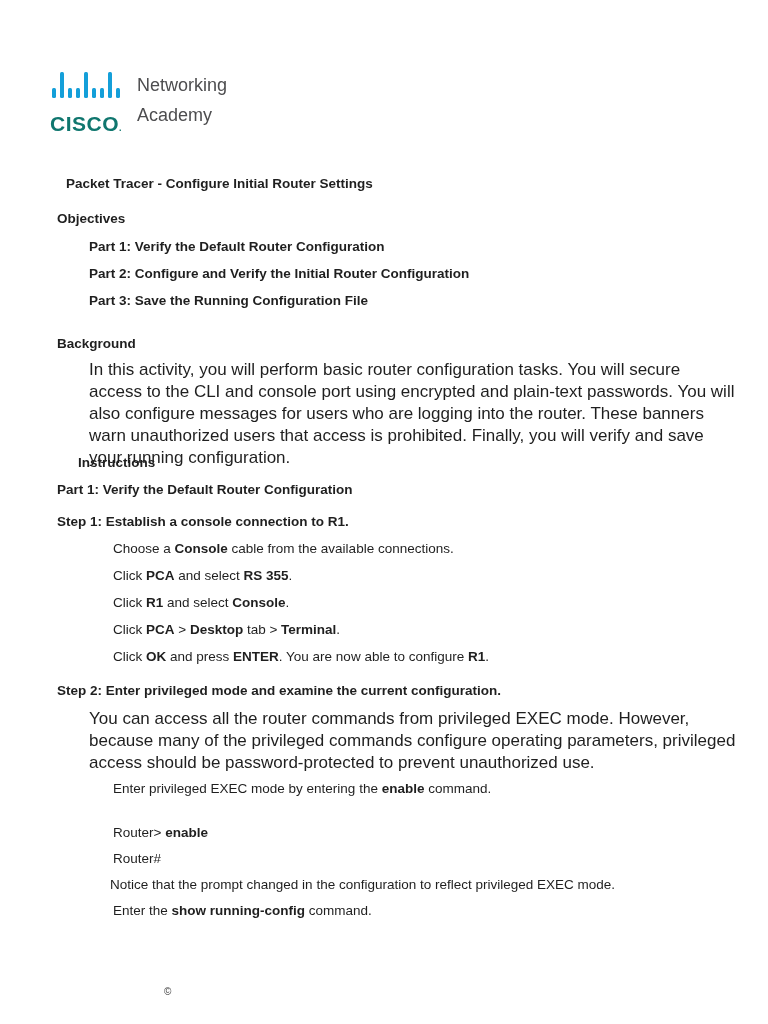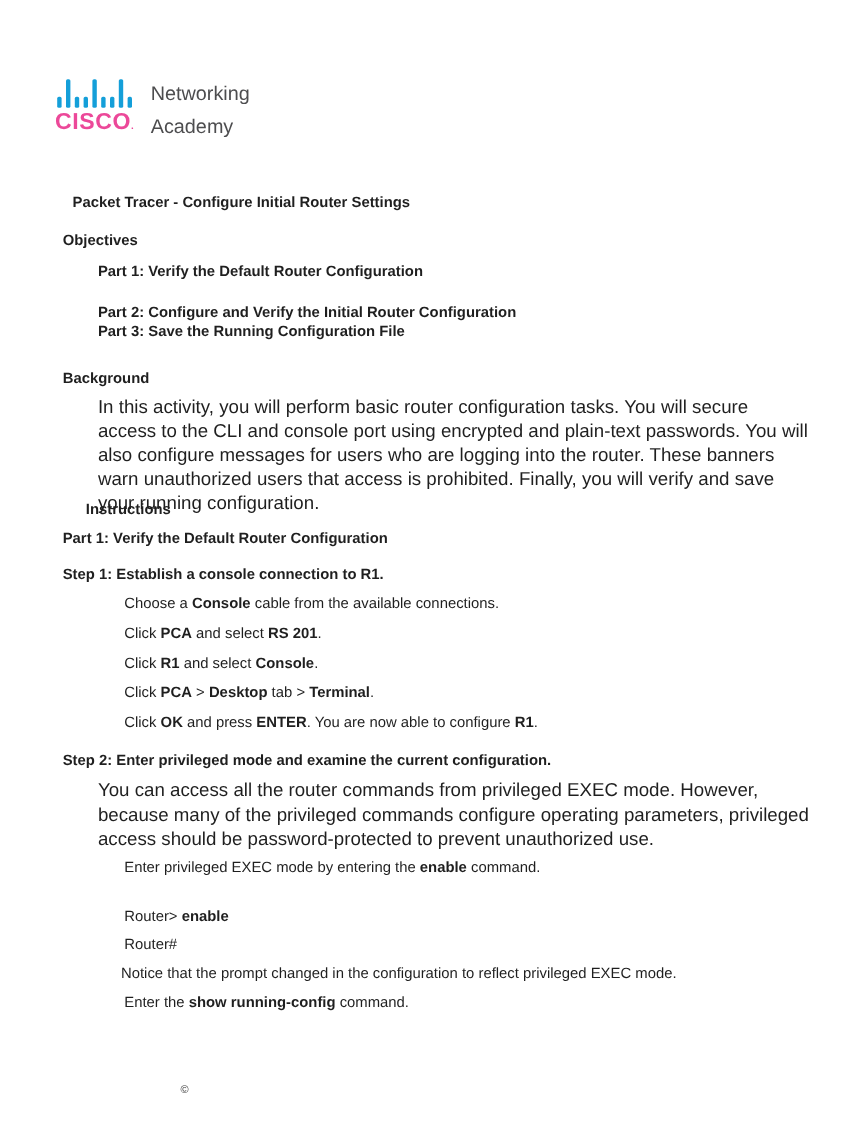--- a/index.html
+++ b/index.html
@@ -14,21 +14,21 @@
   .para { font-weight:400; font-size:17px; line-height:22px; white-space:normal; }
   .b  { font-weight:700; }
 
   
   .logo { position:absolute; left:50px; top:72px; display:flex; align-items:flex-start; }
   .brandcol { display:flex; flex-direction:column; align-items:center; }
   .bars { display:flex; align-items:flex-end; gap:4px; height:26px; }
   .bar { width:4px; background:#149fd9; border-radius:1.5px; }
   .bar.s { height:10px; }
   .bar.l { height:26px; }
-  .wordmark { font-size:21px; font-weight:700; color:#ec4899; letter-spacing:0.5px; margin-top:1px; line-height:24px; }
+  .wordmark { font-size:21px; font-weight:700; color:#0f766e; letter-spacing:0.5px; margin-top:14px; line-height:24px; }
   .tmdot { font-size:9px; vertical-align:baseline; }
   .acad { margin-left:15px; font-size:18px; color:#4d4d4f; line-height:30px; margin-top:-2px; }
 
   .copyright { font-size:10px; color:#3a3a3a; }
 </style>
 </head>
 <body>
 
 <div class="page">
 
@@ -50,32 +50,32 @@
     <div class="acad">
       <div>Networking</div>
       <div>Academy</div>
     </div>
   </div>
 
   <div class="abs h" style="left:66px; top:152px;">Packet Tracer - Configure Initial Router Settings</div>
 
   <div class="abs h" style="left:57px; top:187px;">Objectives</div>
   <div class="abs h" style="left:89px; top:215px;">Part 1: Verify the Default Router Configuration</div>
-  <div class="abs h" style="left:89px; top:252px;">Part 2: Configure and Verify the Initial Router Configuration</div>
+  <div class="abs h" style="left:89px; top:242px;">Part 2: Configure and Verify the Initial Router Configuration</div>
   <div class="abs h" style="left:89px; top:269px;">Part 3: Save the Running Configuration File</div>
 
   <div class="abs h" style="left:57px; top:312px;">Background</div>
   <div class="abs para" style="left:89px; top:335px; width:648px;">In this activity, you will perform basic router configuration tasks. You will secure access to the CLI and console port using encrypted and plain-text passwords. You will also configure messages for users who are logging into the router. These banners warn unauthorized users that access is prohibited. Finally, you will verify and save your running configuration.</div>
 
   <div class="abs h" style="left:57px; top:431px;padding-left:21px;">Instructions</div>
   <div class="abs h" style="left:57px; top:458px;">Part 1: Verify the Default Router Configuration</div>
 
   <div class="abs h" style="left:57px; top:490px;">Step 1: Establish a console connection to R1.</div>
   <div class="abs t" style="left:113px; top:517px;"><span>Choose a </span><span class="b">Console</span><span> cable from the available connections.</span></div>
-  <div class="abs t" style="left:113px; top:544px;"><span>Click </span><span class="b">PCA</span><span> and select </span><span class="b">RS 201</span><span>.</span></div>
+  <div class="abs t" style="left:113px; top:544px;"><span>Click </span><span class="b">PCA</span><span> and select </span><span class="b">RS 355</span><span>.</span></div>
   <div class="abs t" style="left:113px; top:571px;"><span>Click </span><span class="b">R1</span><span> and select </span><span class="b">Console</span><span>.</span></div>
   <div class="abs t" style="left:113px; top:598px;"><span>Click </span><span class="b">PCA</span><span> &gt; </span><span class="b">Desktop</span><span> tab &gt; </span><span class="b">Terminal</span><span>.</span></div>
   <div class="abs t" style="left:113px; top:625px;"><span>Click </span><span class="b">OK</span><span> and press </span><span class="b">ENTER</span><span>. You are now able to configure </span><span class="b">R1</span><span>.</span></div>
 
   <div class="abs h" style="left:57px; top:659px;">Step 2: Enter privileged mode and examine the current configuration.</div>
   <div class="abs para" style="left:89px; top:684px; width:652px;">You can access all the router commands from privileged EXEC mode. However, because many of the privileged commands configure operating parameters, privileged access should be password-protected to prevent unauthorized use.</div>
   <div class="abs t" style="left:113px; top:757px;"><span>Enter privileged EXEC mode by entering the </span><span class="b">enable</span><span> command.</span></div>
 
   <div class="abs t" style="left:113px; top:801px;"><span>Router&gt; </span><span class="b">enable</span></div>
   <div class="abs t" style="left:113px; top:827px;">Router#</div>

